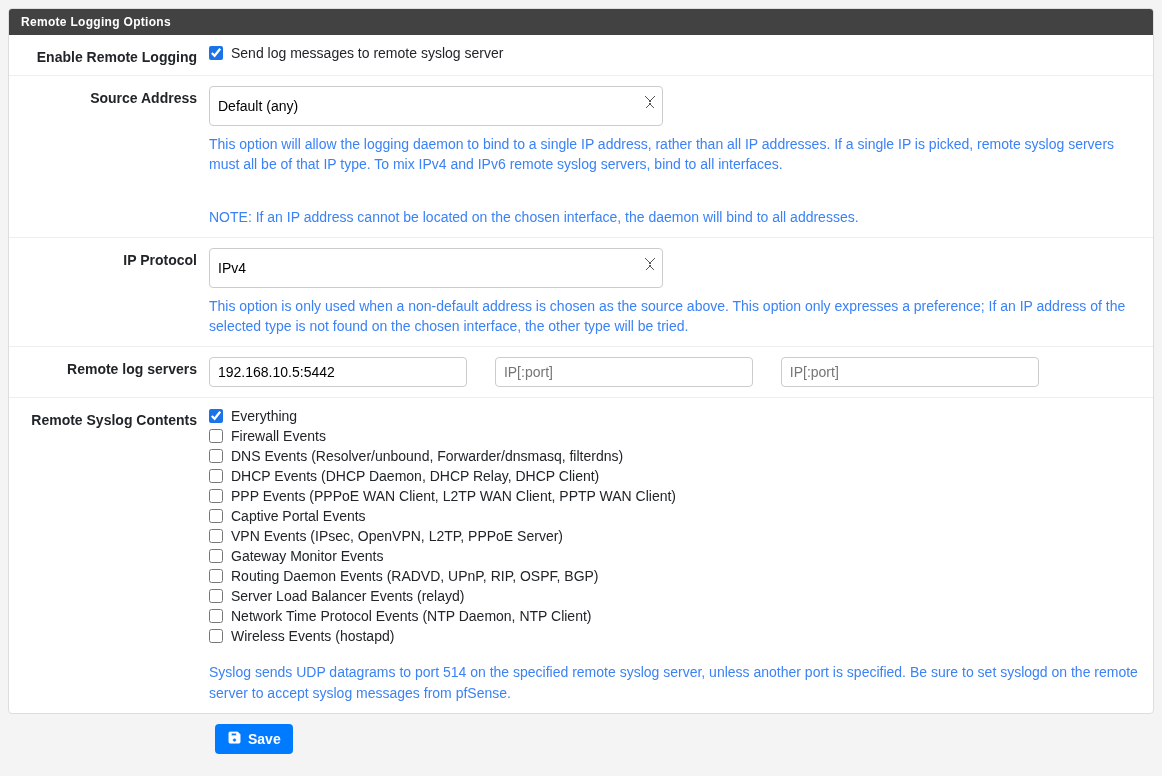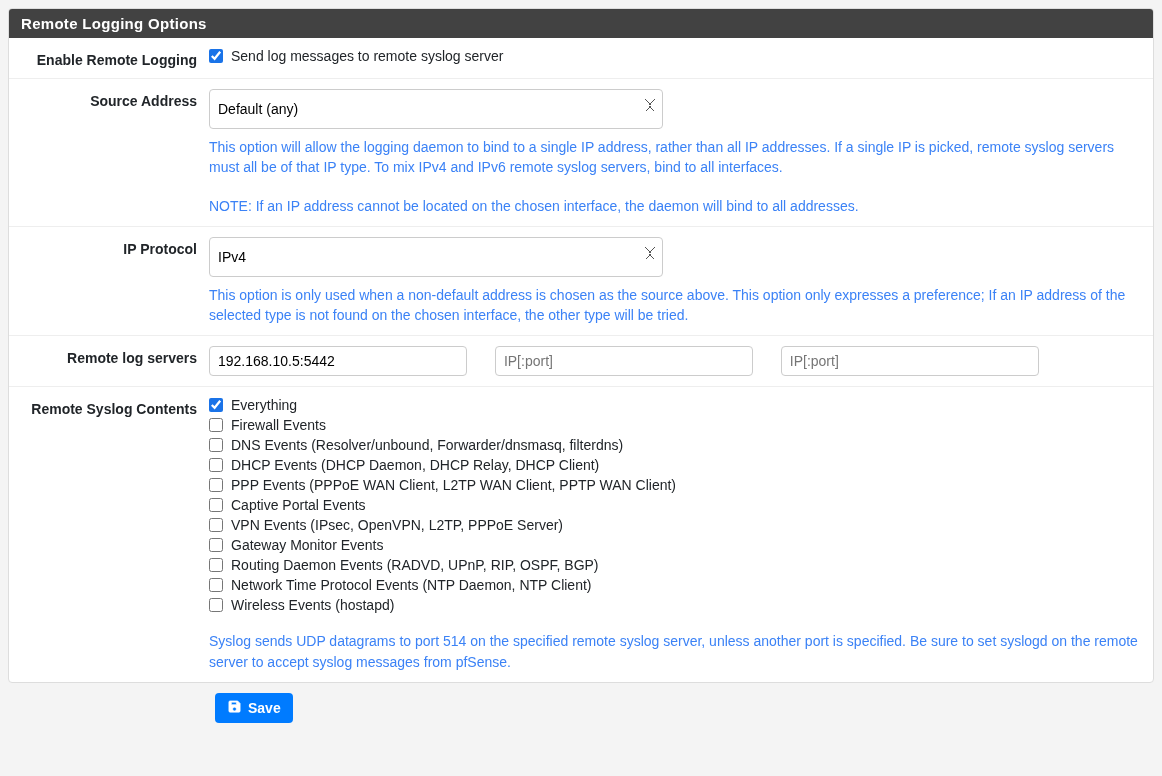--- a/index.html
+++ b/index.html
@@ -16,21 +16,21 @@
     background: #fff;
     border: 1px solid #ddd;
     border-radius: 4px;
     overflow: hidden;
   }
   .panel-heading {
     background: #424242;
     color: #fff;
     padding: 6px 12px;
     font-weight: bold;
-    font-size: 15px;
+    font-size: 12px;
     letter-spacing: 0.3px;
   }
   .form-group {
     display: flex;
     border-bottom: 1px solid #eee;
     padding: 10px 0;
   }
   .form-group:last-child { border-bottom: none; justify-content: flex-end; }
   .col-label {
     width: 200px;
@@ -132,21 +132,21 @@
 
   <div class="form-group">
     <div class="col-label">Source Address</div>
     <div class="col-input">
       <div class="select-wrap">
         <select>
           <option>Default (any)</option>
         </select>
       </div>
       <div class="help-block">This option will allow the logging daemon to bind to a single IP address, rather than all IP addresses. If a single IP is picked, remote syslog servers must all be of that IP type. To mix IPv4 and IPv6 remote syslog servers, bind to all interfaces.</div>
-      <div class="help-block" style="margin-top:18px">NOTE: If an IP address cannot be located on the chosen interface, the daemon will bind to all addresses.</div>
+      <div class="help-block" style="margin-top:32px">NOTE: If an IP address cannot be located on the chosen interface, the daemon will bind to all addresses.</div>
     </div>
   </div>
 
   <div class="form-group">
     <div class="col-label">IP Protocol</div>
     <div class="col-input">
       <div class="select-wrap">
         <select>
           <option>IPv4</option>
         </select>
@@ -196,20 +196,24 @@
             <input type="checkbox" style="">
             <span>VPN Events (IPsec, OpenVPN, L2TP, PPPoE Server)</span>
           </div>
           <div class="chk-row">
             <input type="checkbox" style="">
             <span>Gateway Monitor Events</span>
           </div>
           <div class="chk-row">
             <input type="checkbox" style="">
             <span>Routing Daemon Events (RADVD, UPnP, RIP, OSPF, BGP)</span>
+          </div>
+          <div class="chk-row">
+            <input type="checkbox" style="">
+            <span>Server Load Balancer Events (relayd)</span>
           </div>
           <div class="chk-row">
             <input type="checkbox" style="">
             <span>Network Time Protocol Events (NTP Daemon, NTP Client)</span>
           </div>
           <div class="chk-row">
             <input type="checkbox" style="">
             <span>Wireless Events (hostapd)</span>
           </div>
         </div>

